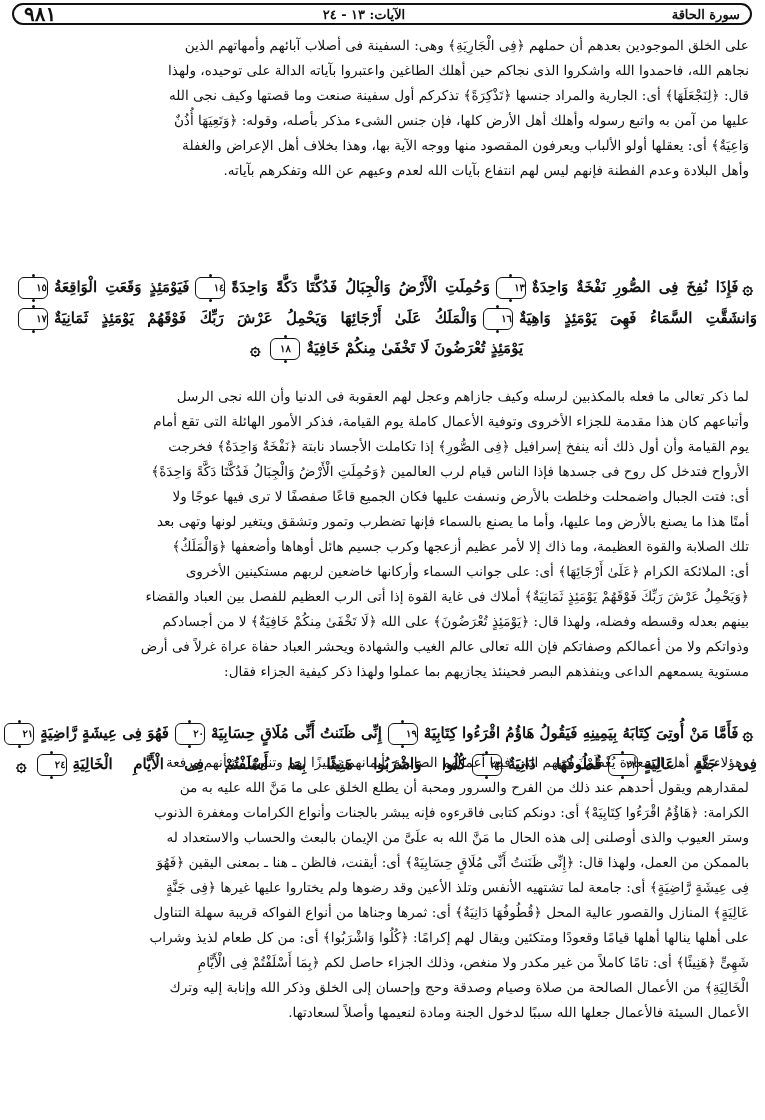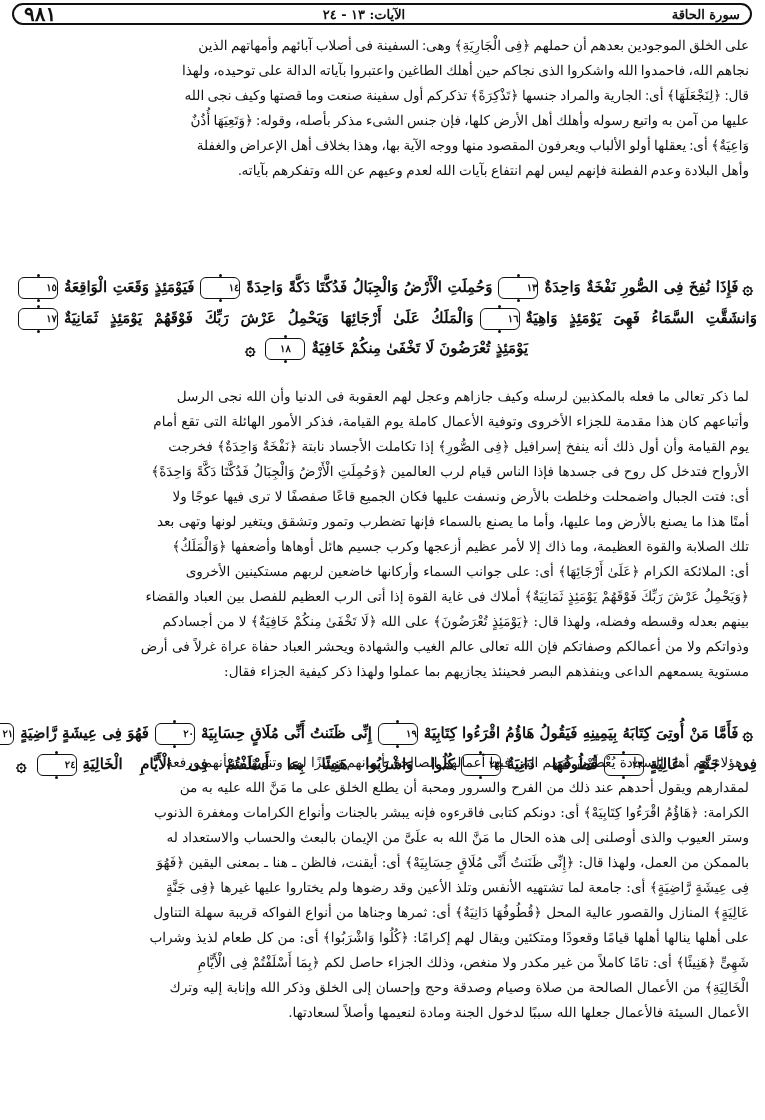--- a/index.html
+++ b/index.html
@@ -13,42 +13,42 @@
   .header .surah { flex: 0 0 auto; }
   .header .ayat { flex: 1 1 auto; text-align: center; }
   .header .pageno { flex: 0 0 auto; font-size: 20px; }
   .block { position: absolute; left: 22px; width: 727px; direction: rtl; text-align: justify;
            text-align-last: right; font-size: 13.6px; line-height: 25px; }
   .block p { margin: 0; }
   .verses { position: absolute; left: 12px; width: 745px; direction: rtl; font-size: 15px;
             line-height: 30px; font-weight: bold; }
   .vline { display: block; text-align: justify; text-align-last: justify; white-space: nowrap; }
   .vline.last { text-align-last: center; }
-  .marker { display: inline-block; width: 40px; height: 22px; border: 1.5px solid #111;
+  .marker { display: inline-block; width: 30px; height: 22px; border: 1.5px solid #111;
             border-radius: 6px; transform: rotate(0deg); font-size: 10px; line-height: 20px;
             vertical-align: middle; margin: 0 6px; font-weight: bold;
             box-sizing: border-box; position: relative; }
   .marker::before, .marker::after { content: ""; position: absolute; left: 50%; width: 3px; height: 3px;
             background: #111; border-radius: 50%; margin-left: -1.5px; }
   .marker::before { top: -4px; }
   .marker::after { bottom: -4px; }
   .orn { display: inline-block; font-size: 18px; vertical-align: middle; margin: 0 4px; }
 </style>
 </head>
 <body>
 
 <div class="page">
 
   <div class="header">
     <span class="surah">سورة الحاقة</span>
     <span class="ayat">الآيات: ١٣ - ٢٤</span>
     <span class="pageno">٩٨١</span>
   </div>
 
-  <div class="block" id="sec1" style="top:33px;font-family:Liberation Serif, serif;">
+  <div class="block" id="sec1" style="top:33px;">
       <p>على الخلق الموجودين بعدهم أن حملهم ﴿فِى الْجَارِيَةِ﴾ وهى: السفينة فى أصلاب آبائهم وأمهاتهم الذين</p>
       <p>نجاهم الله، فاحمدوا الله واشكروا الذى نجاكم حين أهلك الطاغين واعتبروا بآياته الدالة على توحيده، ولهذا</p>
       <p>قال: ﴿لِنَجْعَلَهَا﴾ أى: الجارية والمراد جنسها ﴿تَذْكِرَةً﴾ تذكركم أول سفينة صنعت وما قصتها وكيف نجى الله</p>
       <p>عليها من آمن به واتبع رسوله وأهلك أهل الأرض كلها، فإن جنس الشىء مذكر بأصله، وقوله: ﴿وَتَعِيَهَا أُذُنٌ</p>
       <p>وَاعِيَةٌ﴾ أى: يعقلها أولو الألباب ويعرفون المقصود منها ووجه الآية بها، وهذا بخلاف أهل الإعراض والغفلة</p>
       <p>وأهل البلادة وعدم الفطنة فإنهم ليس لهم انتفاع بآيات الله لعدم وعيهم عن الله وتفكرهم بآياته.</p>
     </div>
 
   <div class="verses" id="ver1" style="top:272px;">
       <span class="vline"><span class="orn">۞</span><span>فَإِذَا نُفِخَ فِى الصُّورِ نَفْخَةٌ وَاحِدَةٌ</span><span class="marker">١٣</span><span>وَحُمِلَتِ الْأَرْضُ وَالْجِبَالُ فَدُكَّتَا دَكَّةً وَاحِدَةً</span><span class="marker">١٤</span><span>فَيَوْمَئِذٍ وَقَعَتِ الْوَاقِعَةُ</span><span class="marker">١٥</span></span>

